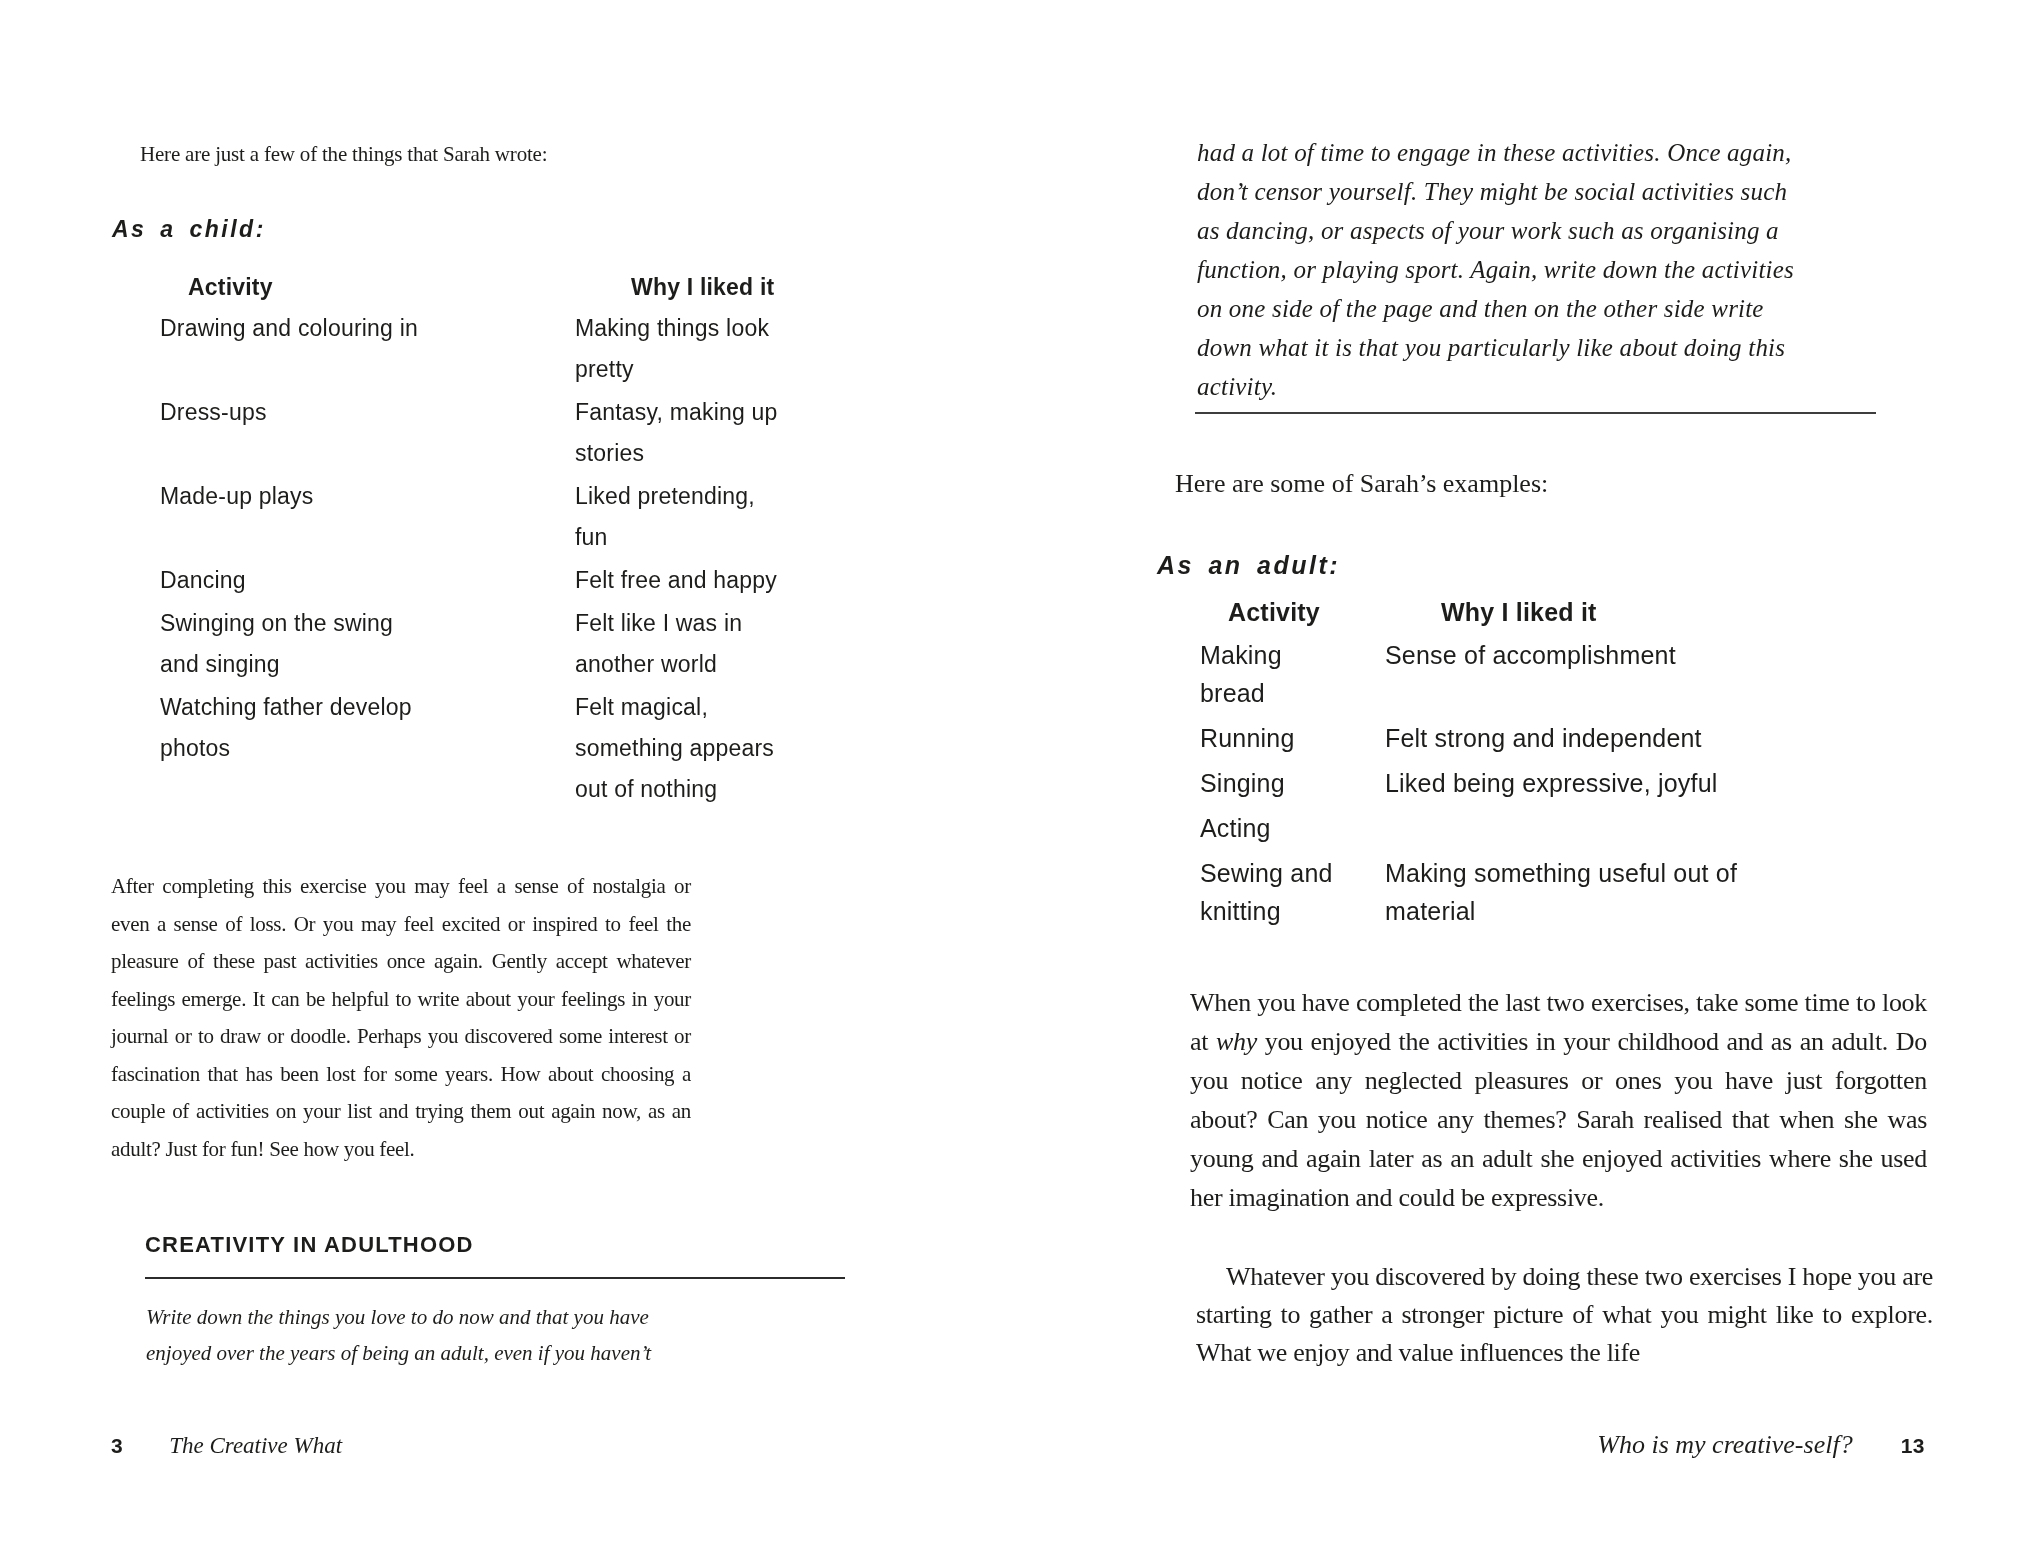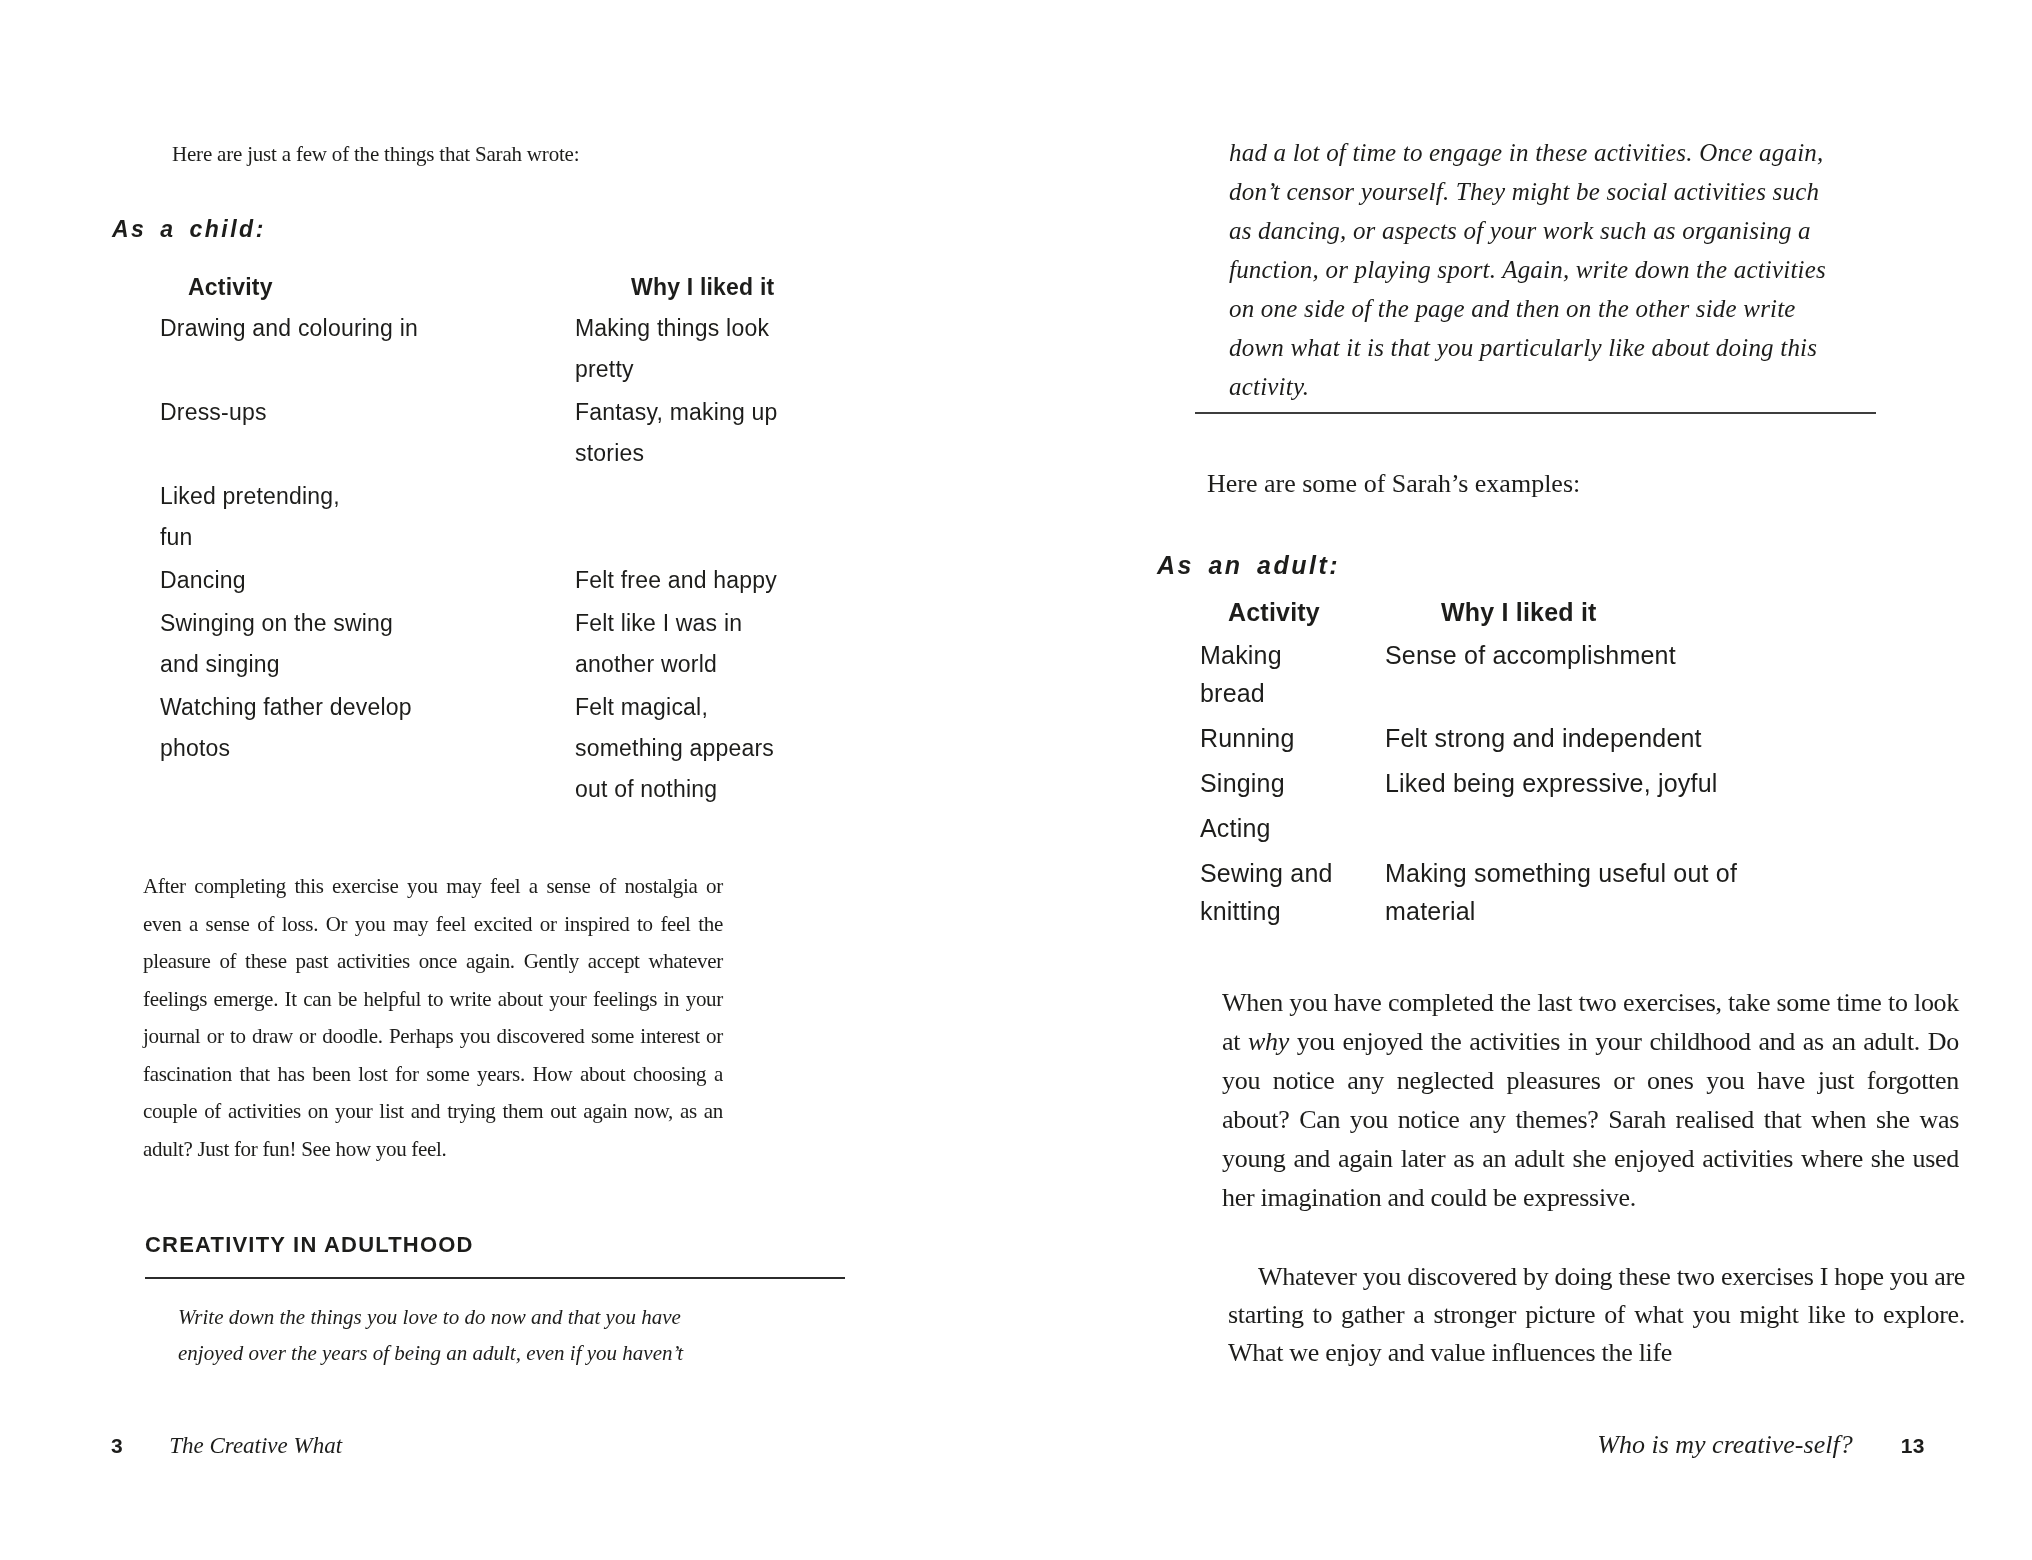--- a/index.html
+++ b/index.html
@@ -9,21 +9,21 @@
     background:#ffffff;
     color:#1d1d1b;
     overflow:hidden;
   }
   .page{position:absolute;top:0;height:1560px;width:1016px;}
   .page.left{left:0;}
   .page.right{left:1016px;}
   .blk{position:absolute;}
 
   
-  .serif{font-family:"Liberation Serif","DejaVu Serif",serif;margin-left:32px;}
+  .serif{font-family:"Liberation Serif","DejaVu Serif",serif;}
   .sans{font-family:"Liberation Sans","DejaVu Sans",sans-serif;}
   .it{font-style:italic;}
   .b{font-weight:bold;margin-left:28px;}
 
   
   .l-intro{top:136px;left:111px;width:600px;font-size:21px;line-height:37px;
     text-indent:29px;letter-spacing:-0.2px;white-space:nowrap;}
   .l-label{top:216px;left:112px;font-size:23px;font-weight:bold;font-style:italic;
     letter-spacing:2.5px;word-spacing:5px;}
   .l-table{top:267px;left:160px;font-size:23px;line-height:41px;letter-spacing:0.2px;}
@@ -82,20 +82,21 @@
       </div>
       <div class="trow">
         <div class="c1">Drawing and colouring in</div>
         <div class="c2">Making things look<br>pretty</div>
       </div>
       <div class="trow">
         <div class="c1">Dress-ups</div>
         <div class="c2">Fantasy, making up<br>stories</div>
       </div>
       <div class="trow">
+        <div class="c1">Made-up plays</div>
         <div class="c2">Liked pretending,<br>fun</div>
       </div>
       <div class="trow">
         <div class="c1">Dancing</div>
         <div class="c2">Felt free and happy</div>
       </div>
       <div class="trow">
         <div class="c1">Swinging on the swing<br>and singing</div>
         <div class="c2">Felt like I was in<br>another world</div>
       </div>

